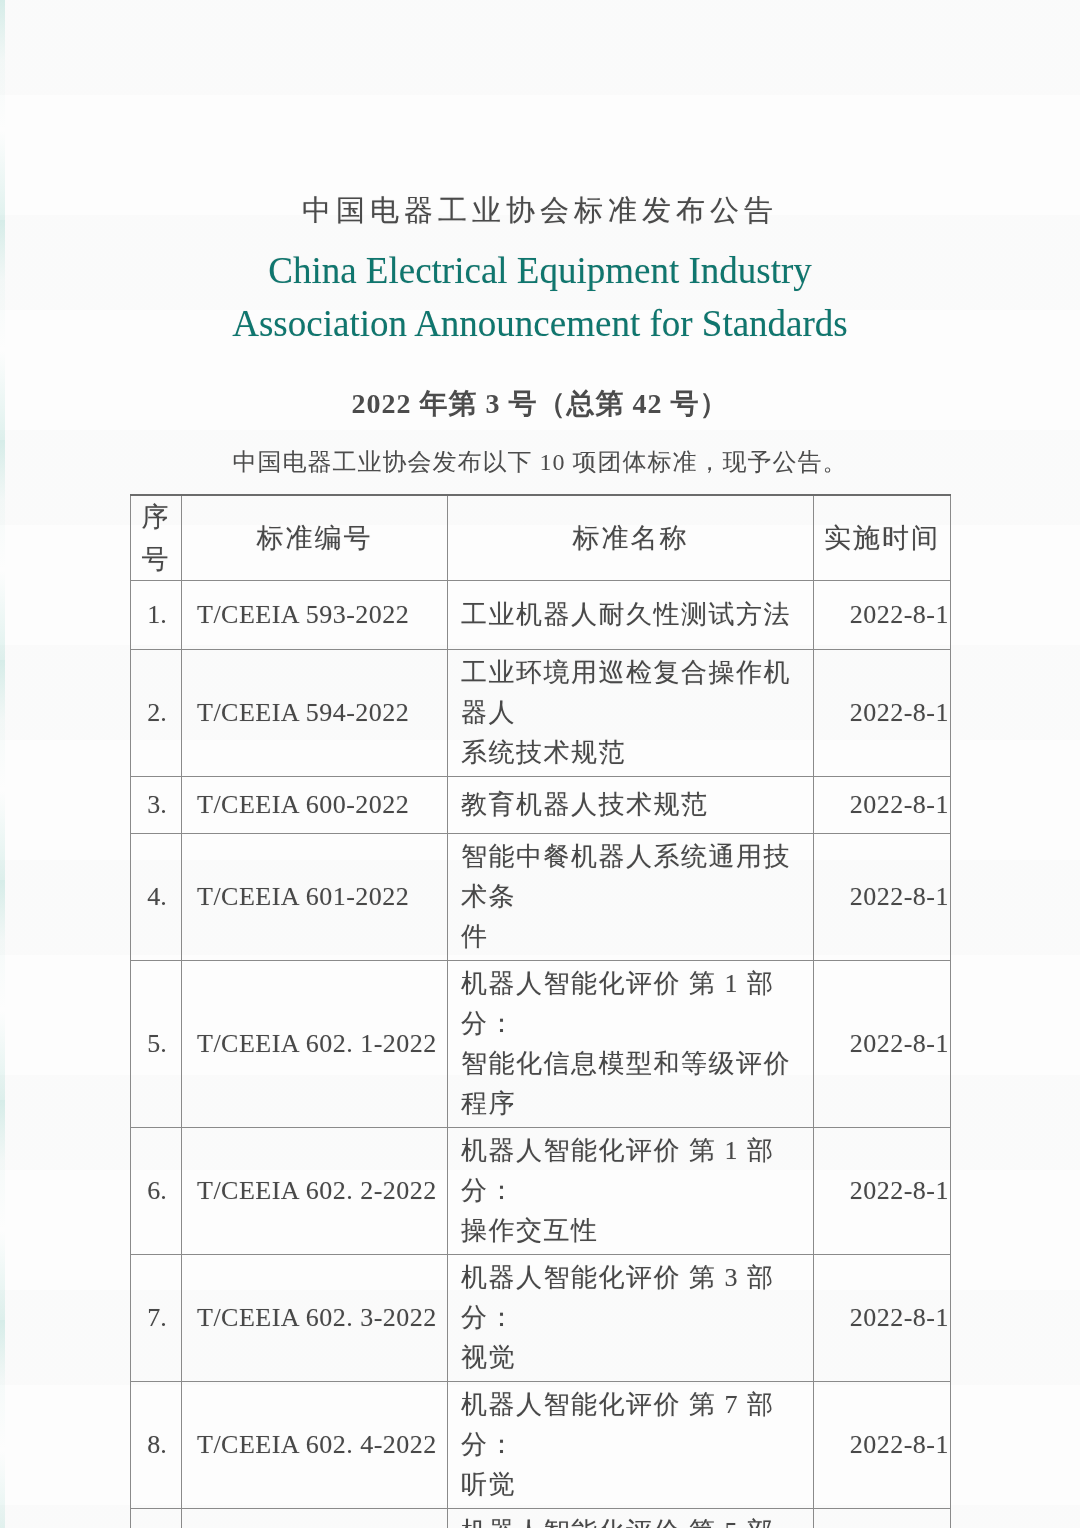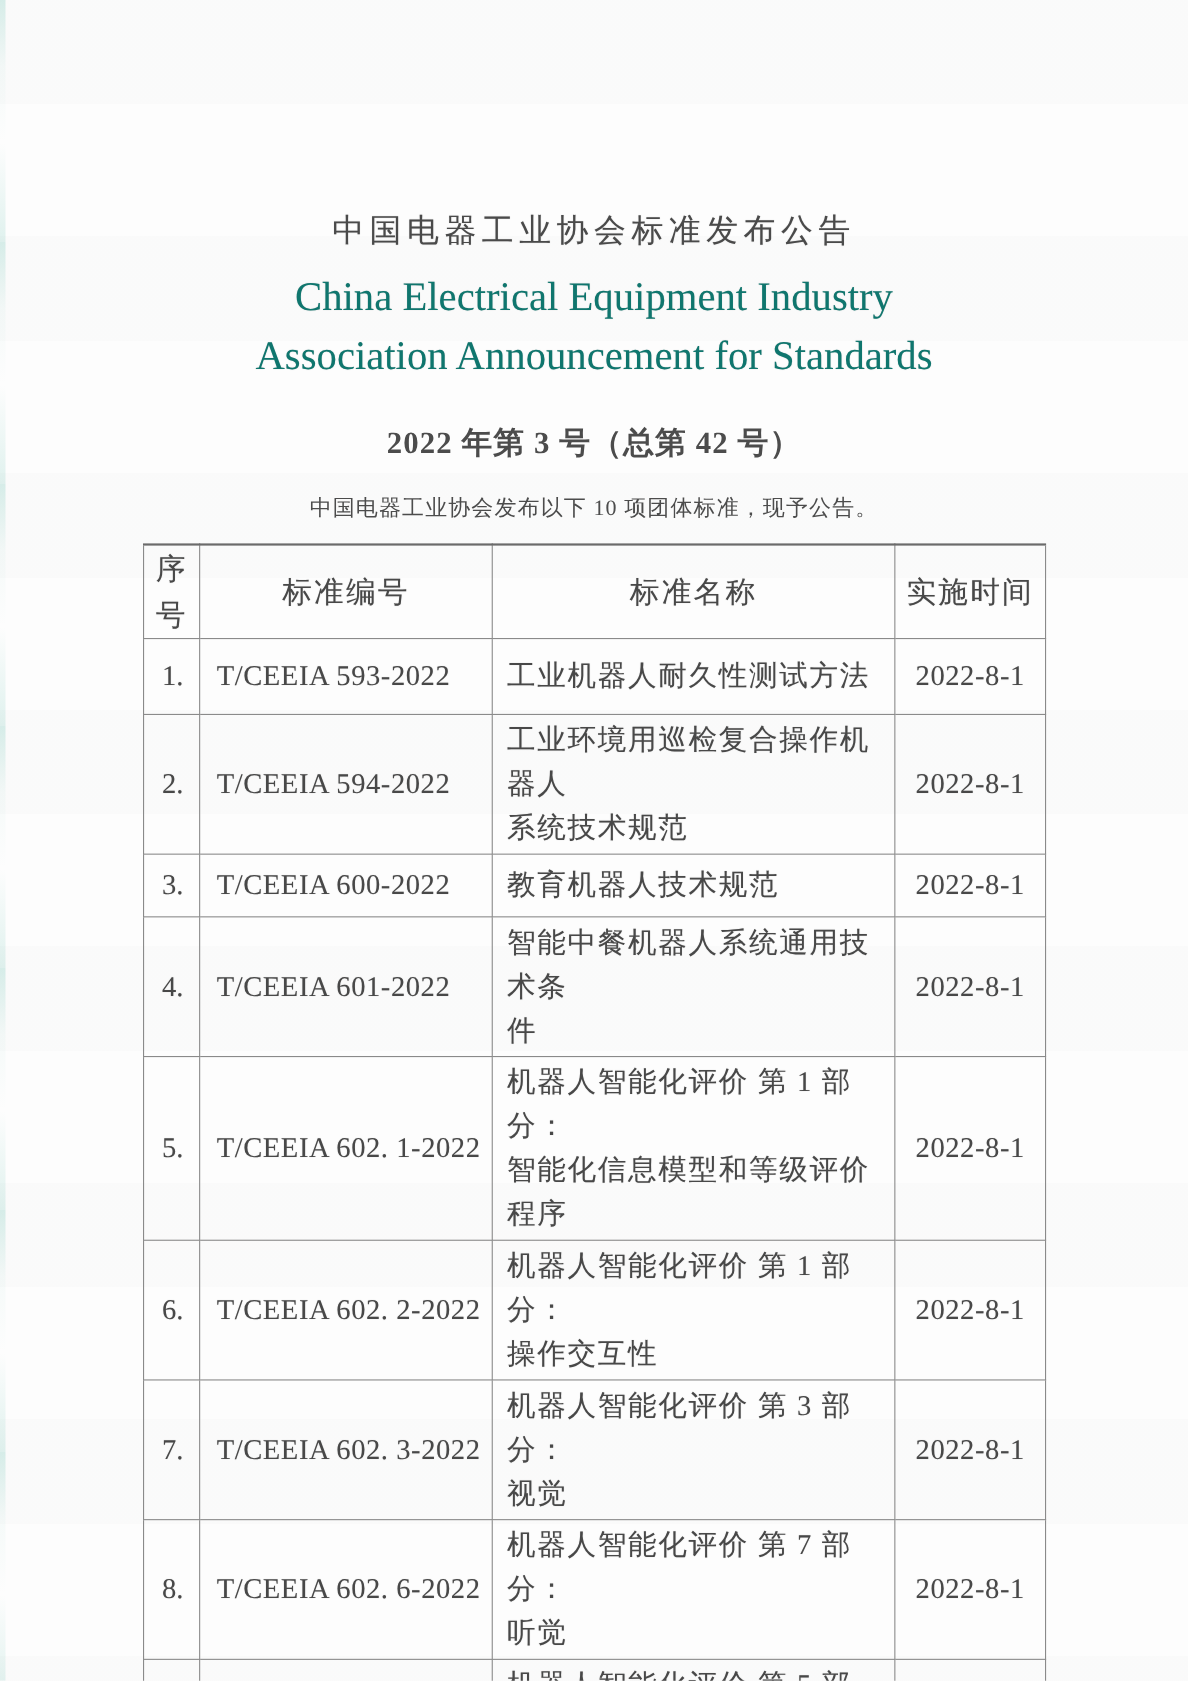--- a/index.html
+++ b/index.html
@@ -53,21 +53,21 @@
     margin-top: 34px;
     font-size: 28px;
     line-height: 40px;
     text-align: center;
     letter-spacing: 1px;
     color: #4c4c4c;
     font-weight: bold;
   }
   .intro {
     margin-top: 18px;
-    font-size: 20px;
+    font-size: 24px;
     line-height: 40px;
     text-align: center;
     letter-spacing: 1px;
     color: #4c4c4c;
   }
   table.std {
     margin: 12px 0 0 130px;
     width: 820px;
     border-collapse: collapse;
     table-layout: fixed;
@@ -116,21 +116,21 @@
     white-space: nowrap;
     margin-top: 27px;
   }
   td.c-name {
     padding: 3px 8px 3px 13px;
     line-height: 40px;
     letter-spacing: 1.5px;
     white-space: pre-line;
   }
   td.c-date {
-    text-align: center;
+    text-align: right;
     letter-spacing: 0.5px;
   }
 </style>
 </head>
 <body>
 
 <div class="scan-edge"></div>
 
 <div>
 
@@ -210,21 +210,21 @@
   <tr>
     <td class="c-idx">7.</td>
     <td class="c-code">T/CEEIA 602. 3-2022</td>
     <td class="c-name">机器人智能化评价 第 3 部分：
 视觉</td>
     <td class="c-date">2022-8-1</td>
   </tr>
 
   <tr>
     <td class="c-idx">8.</td>
-    <td class="c-code">T/CEEIA 602. 6-2022</td>
+    <td class="c-code">T/CEEIA 602. 4-2022</td>
     <td class="c-name">机器人智能化评价 第 7 部分：
 听觉</td>
     <td class="c-date">2022-8-1</td>
   </tr>
 
   <tr>
     <td class="c-idx">9.</td>
     <td class="c-code">T/CEEIA 602. 5-2022</td>
     <td class="c-name">机器人智能化评价 第 5 部分：
 轨迹自适应</td>

